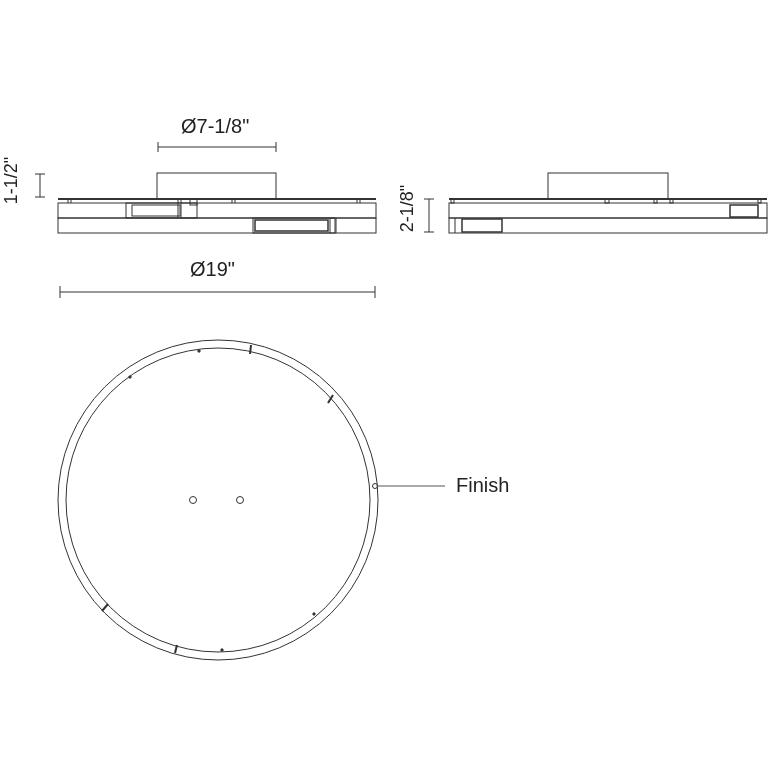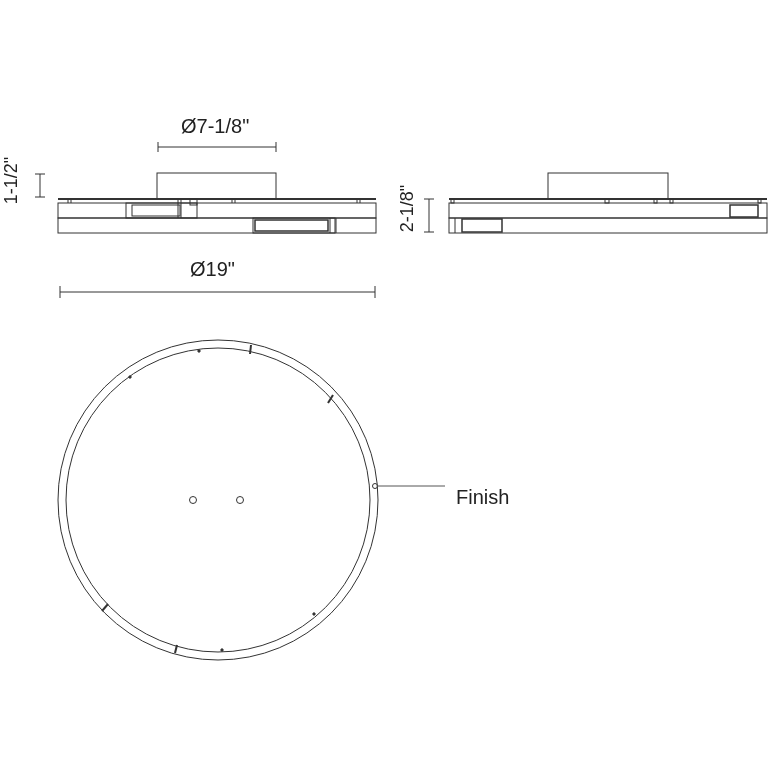--- a/index.html
+++ b/index.html
@@ -91,14 +91,14 @@
         <circle cx="314" cy="614" r="1.2" fill="#333"></circle>
         <circle cx="222" cy="650" r="1.2" fill="#333"></circle>
       </g>
     </g>
   </svg>
 
   <span class="label" style="left:181px; top:115px;">Ø7-1/8"</span>
   <span class="label" style="left:190px; top:258px;">Ø19"</span>
   <span class="vlabel" style="left:-12px; top:170px;">1-1/2"</span>
   <span class="vlabel" style="left:384px; top:198px;">2-1/8"</span>
-  <span class="label" style="left:456px; top:486px;">Finish</span>
+  <span class="label" style="left:456px; top:474px;">Finish</span>
 </div>
 
 </body></html>

